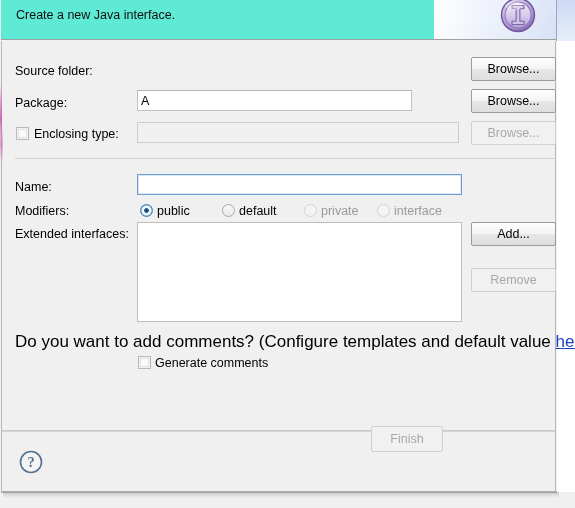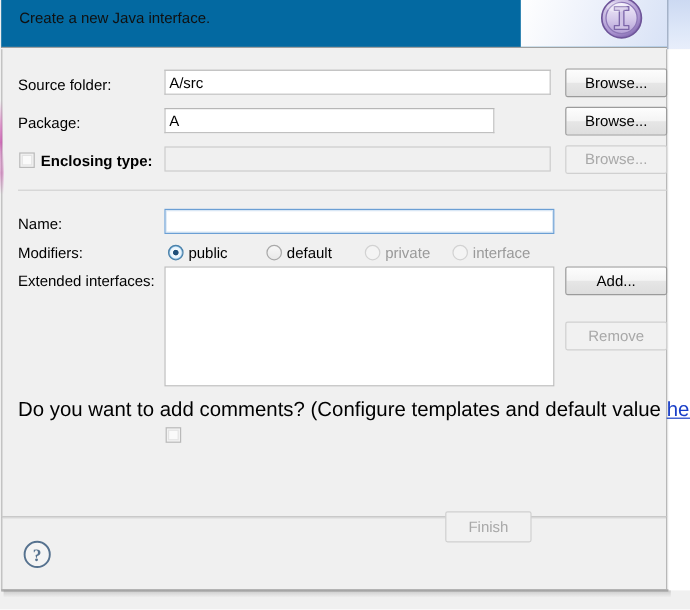--- a/index.html
+++ b/index.html
@@ -51,21 +51,21 @@
     z-index: 30;
   }
 
   
   .header {
     position: absolute;
     left: 1px;
     top: 0;
     width: 555px;
     height: 40px;
-    background: #0369a1;
+    background: #5eead4;
     border-bottom: 1px solid #a0a0a0;
     box-sizing: border-box;
     text-decoration: underline;
   }
   .header-title {
     position: absolute;
     left: 15px;
     top: 8px;
     font-size: 12.5px;
     color: #101010;
@@ -353,29 +353,28 @@
         <path d="M18 14.5 h12 v3.2 h-4.1 v12.6 h4.1 v3.2 h-12 v-3.2 h4.1 v-12.6 h-4.1 z"></path>
       </g>
       <ellipse cx="20" cy="15" rx="8.5" ry="4.2" fill="#ffffff" opacity="0.30"></ellipse>
     </svg>
   </div>
 
   <div class="body-area"></div>
   <div class="body-right-strip"></div>
 
   <div class="lbl" style="left:15px; top:63px;">Source folder:</div>
-  <input class="tinput" type="text" readonly="" style="left: 137px; top: 58px; width: 322px;" value="A/src">
   <div class="btn" style="left:471px; top:57px; width:85px;">Browse...</div>
 
   <div class="lbl" style="left:15px; top:95px;">Package:</div>
   <input class="tinput" type="text" readonly="" style="left: 137px; top: 90px; width: 275px;" value="A">
   <div class="btn" style="left:471px; top:89px; width:85px;">Browse...</div>
 
   <div class="cbox" style="left:16px; top:127px;"></div>
-  <div class="lbl" style="left:34px; top:126px;font-weight:bold;">Enclosing type:</div>
+  <div class="lbl" style="left:34px; top:126px;">Enclosing type:</div>
   <input class="tinput disabled" type="text" readonly="" disabled="" style="left: 137px; top: 122px; width: 322px;" value="">
   <div class="btn disabled" style="left:471px; top:121px; width:85px;">Browse...</div>
 
   <div class="separator" style="left:15px; top:158px; width:541px;"></div>
 
   <div class="lbl" style="left:15px; top:179px;">Name:</div>
   <input class="tinput focused" type="text" autofocus="" style="left: 137px; top: 174px; width: 325px;" value="">
 
   <div class="lbl" style="left:15px; top:203px;">Modifiers:</div>
 
@@ -394,20 +393,21 @@
   <div class="lbl" style="left:15px; top:226px;">Extended interfaces:</div>
   <div class="listbox" style="left:137px; top:222px; width:325px; height:100px;"></div>
   <div class="btn disabled" style="left:471px; top:268px; width:85px;">Remove</div>
   <div class="btn" style="left:471px; top:222px; width:85px;">Add...</div>
 
   <div class="comment-q">
     <span>Do you want to add comments? (Configure templates and default value </span><span class="link">here</span><span>)</span>
   </div>
 
   <div class="cbox" style="left:138px; top:356px;"></div>
+  <div class="lbl" style="left:155px; top:355px;">Generate comments</div>
 
   <div class="footer">
     <div class="footer-top-line"></div>
   </div>
   <div class="footer-right-strip"></div>
 
   <div class="help-icon">
     <svg width="28" height="28" viewBox="0 0 28 28">
       <circle cx="14" cy="14" r="10.5" fill="#f4f4f4" stroke="#56728f" stroke-width="1.6"></circle>
       <text x="14" y="19.2" text-anchor="middle" font-family="Liberation Serif, serif" font-size="14.5" font-weight="bold" fill="#56728f">?</text>

